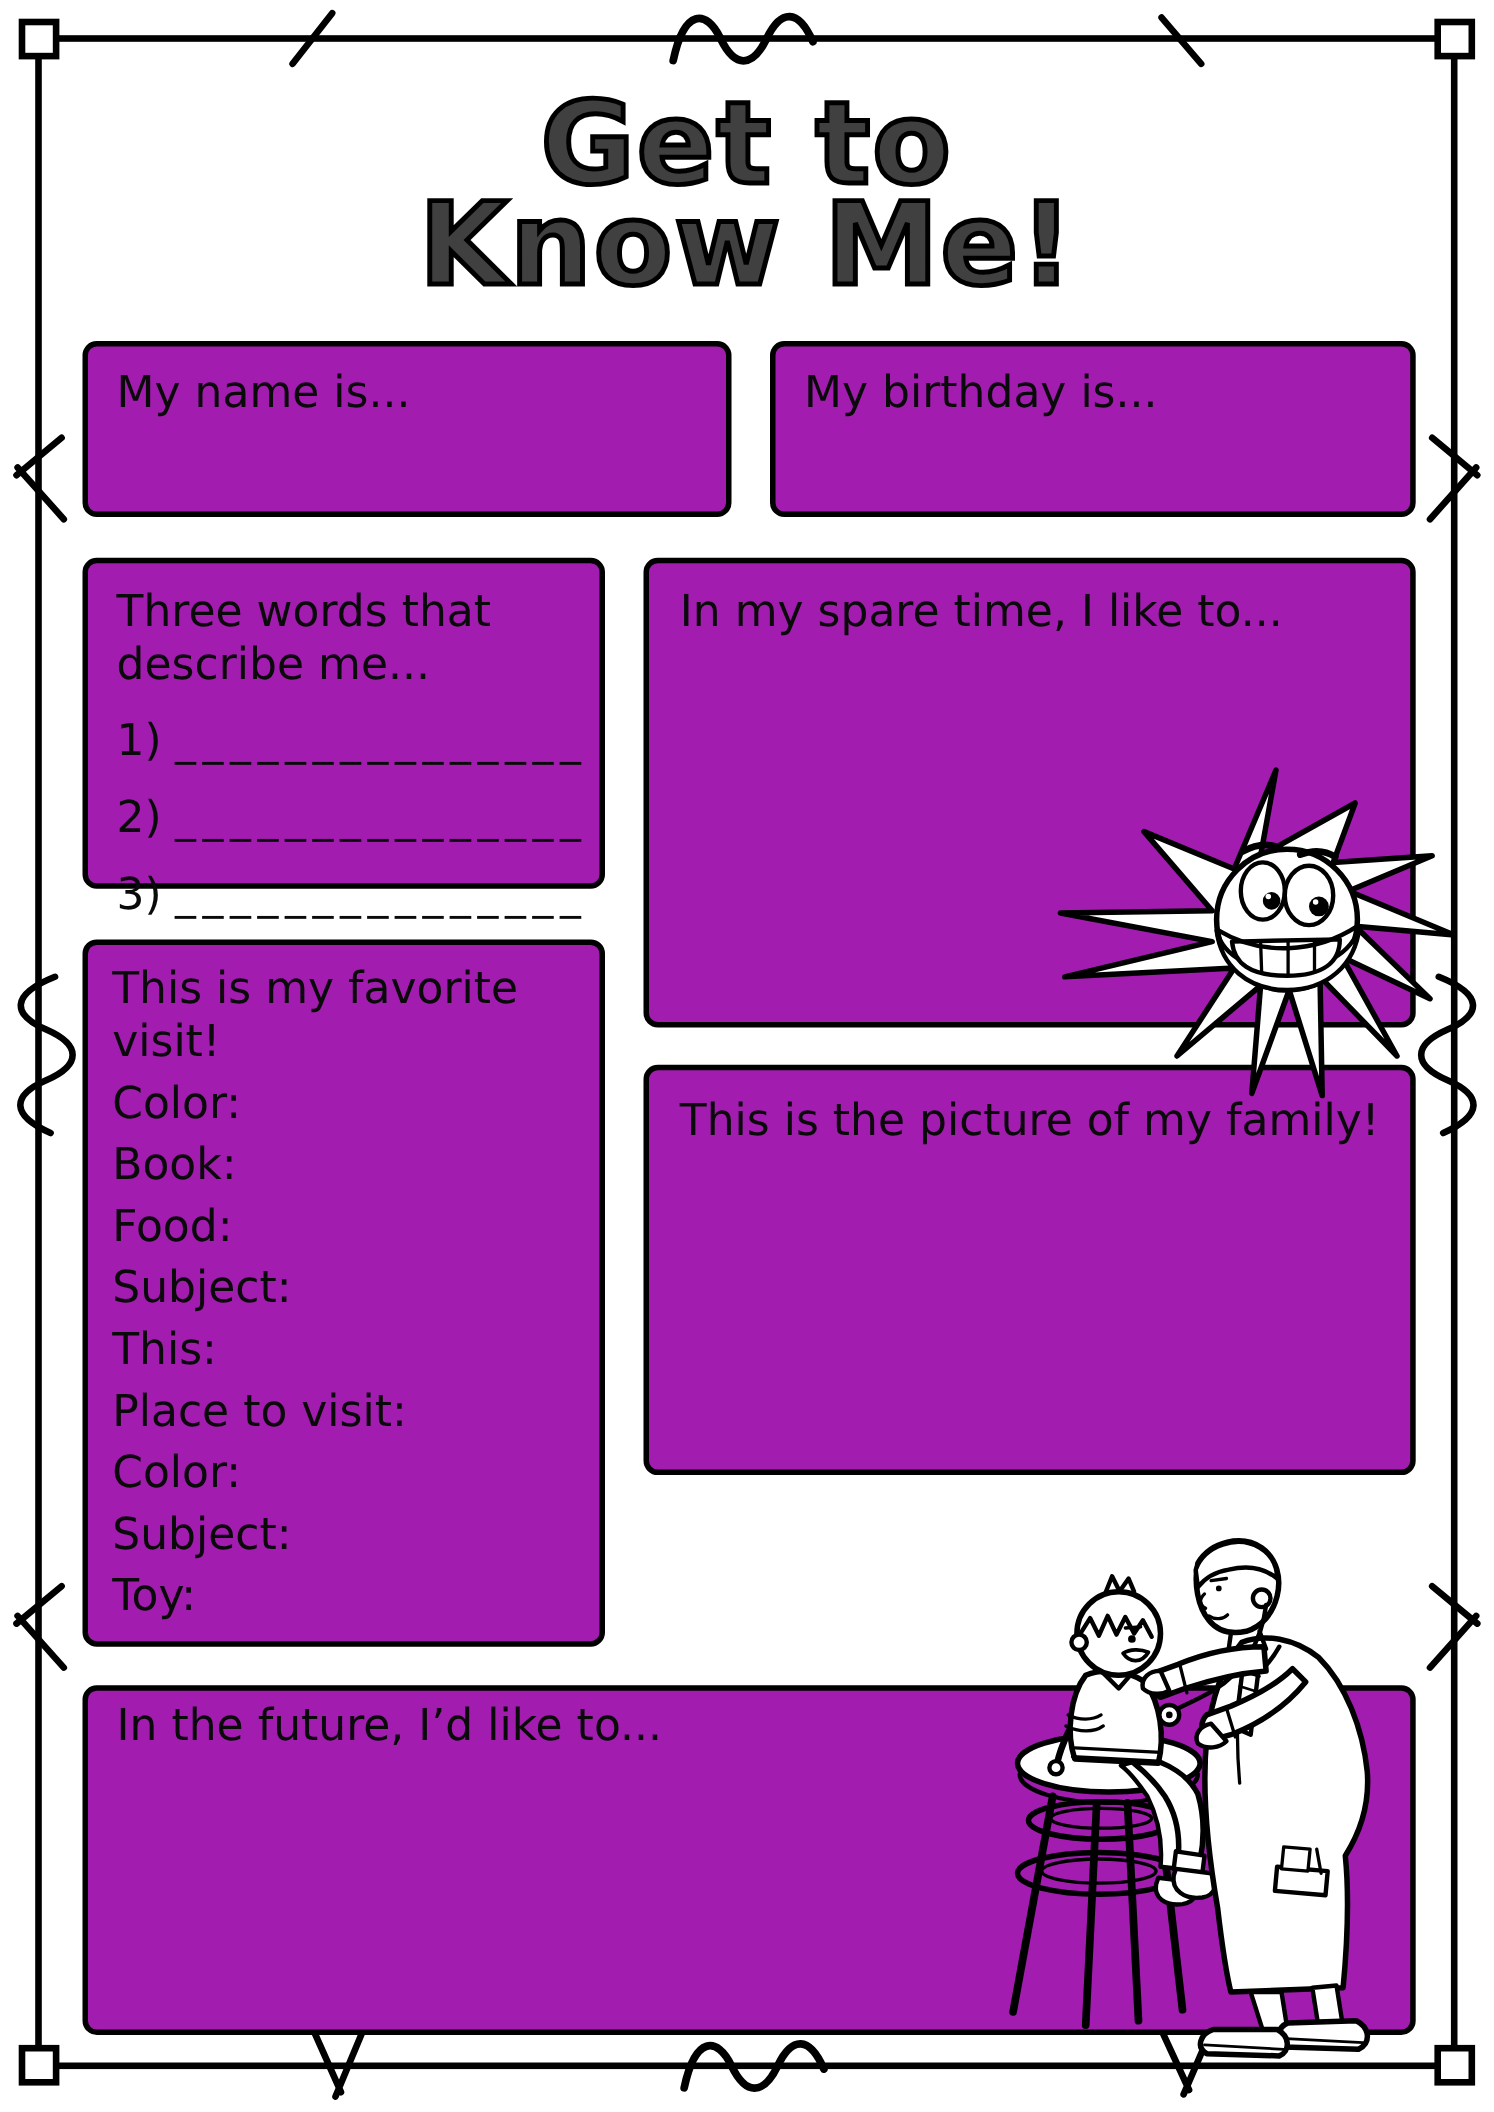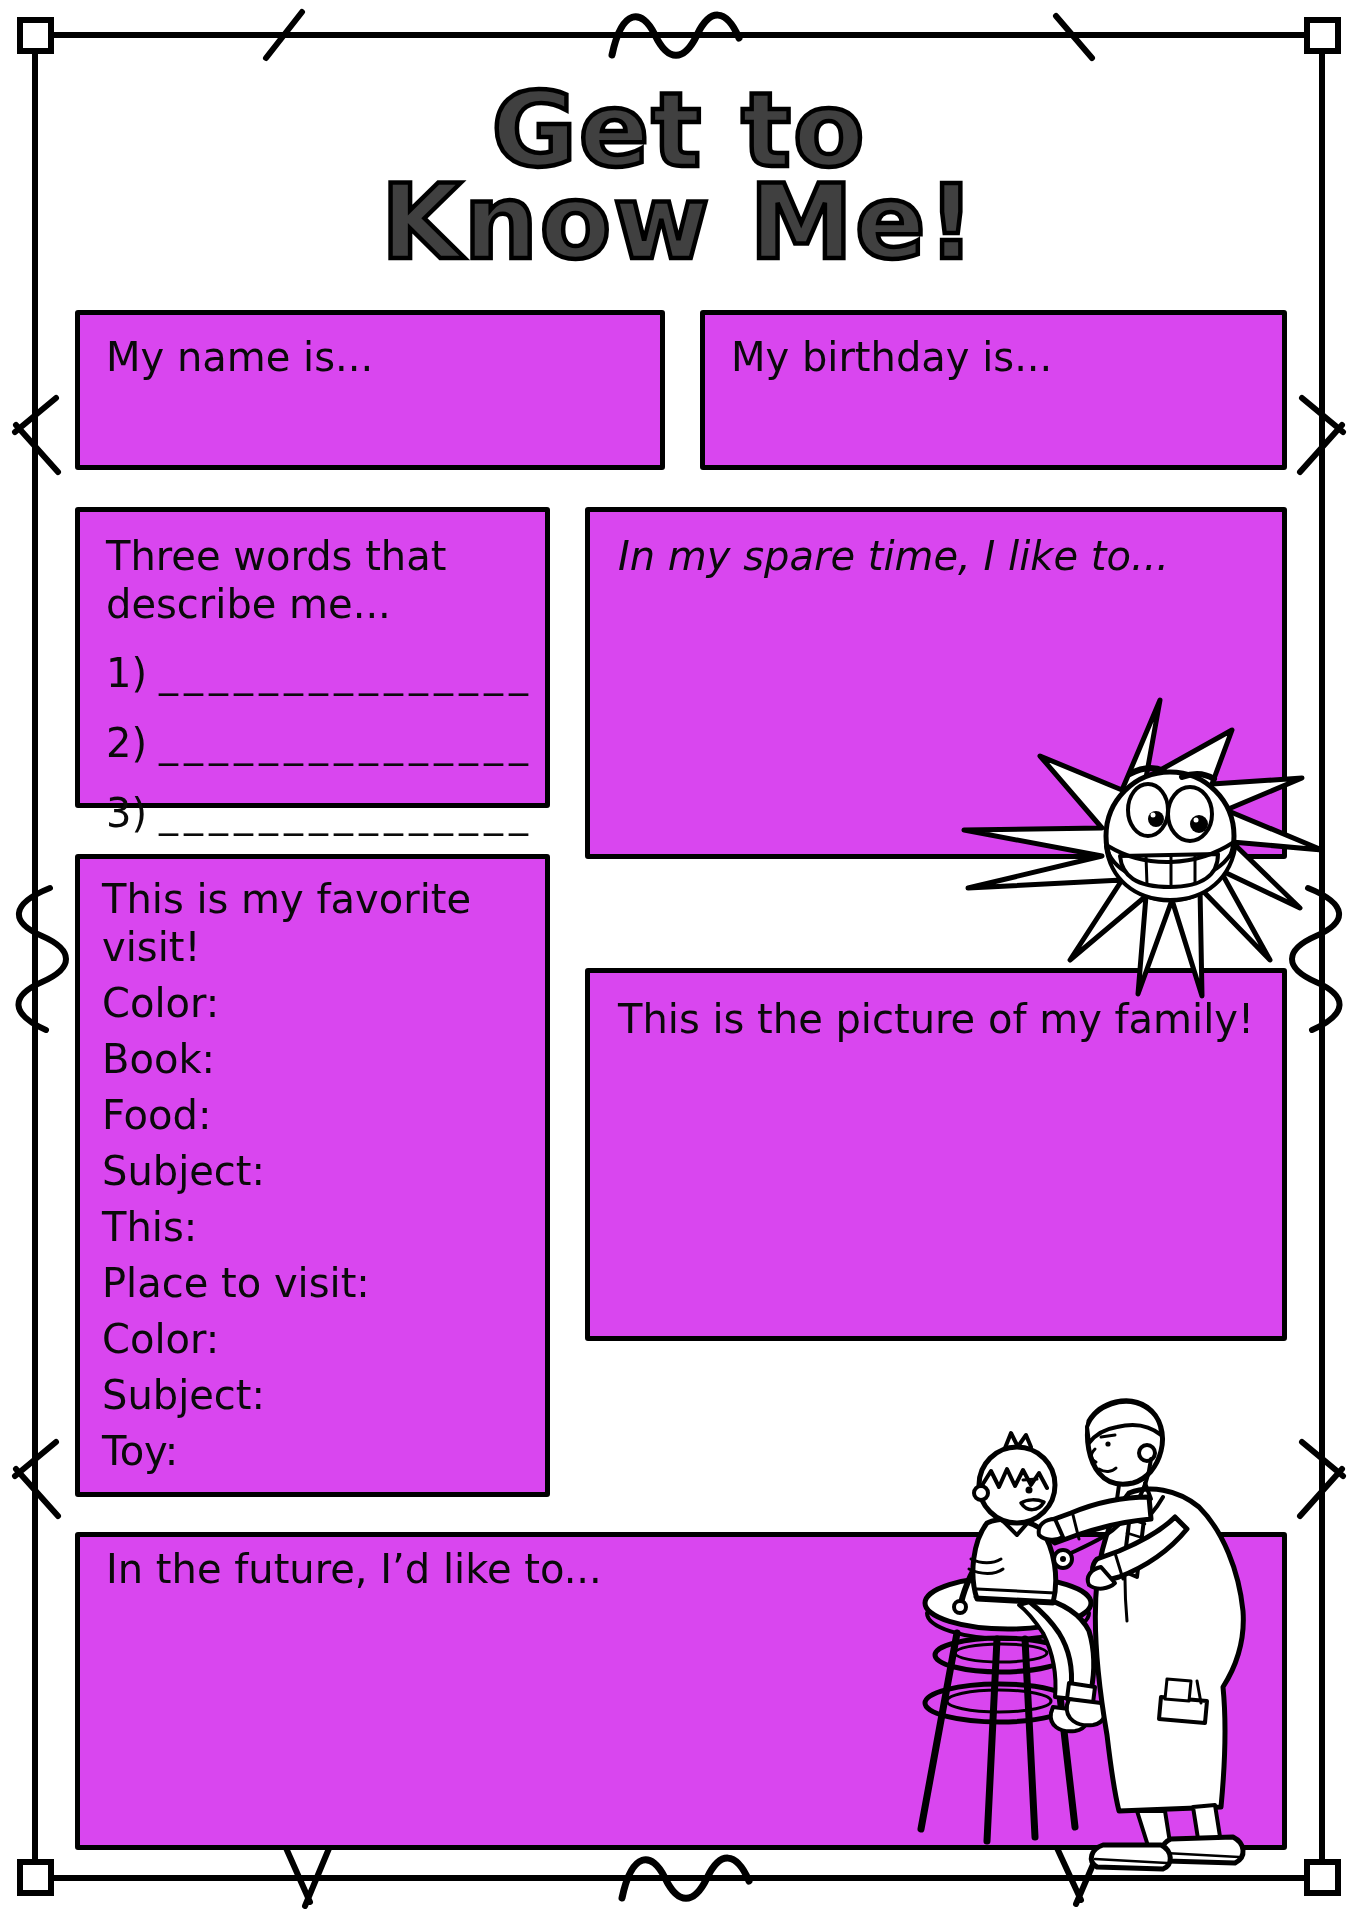--- a/index.html
+++ b/index.html
@@ -3,27 +3,27 @@
 <meta charset="utf-8">
 <style>
   html,body{margin:0;padding:0;background:#fff;}
   .page{position:relative;width:1358px;height:1920px;background:#fff;overflow:hidden;
         font-family:"DejaVu Sans",sans-serif;color:#0a0a0a;}
   svg{display:block;}
   .decor{position:absolute;left:0;top:0;z-index:1;}
   .title{position:absolute;left:0;top:84px;width:100%;text-align:center;z-index:2;
          font-weight:bold;font-size:104px;line-height:92px;letter-spacing:2px;
          -webkit-text-stroke:4.5px #000;color:#404040;}
-  .box{position:absolute;box-sizing:border-box;border:5px solid #000;border-radius:3px;
-       background:#d946ef;z-index:2;}
+  .box{position:absolute;box-sizing:border-box;border:5px solid #000;border-radius:13px;
+       background:#a21caf;z-index:2;}
   .label{font-size:40px;line-height:1.2;color:#0a0a0a;}
   .name-box{left:75px;top:310px;width:590px;height:160px;padding:18px 26px;}
   .birthday-box{left:700px;top:310px;width:587px;height:160px;padding:18px 26px;}
   .tw-box{left:75px;top:507px;width:475px;height:301px;padding:20px 26px;}
-  .spare-box{left:585px;top:507px;width:702px;height:352px;padding:20px 28px;font-style:italic;}
+  .spare-box{left:585px;top:507px;width:702px;height:427px;padding:20px 28px;}
   .fav-box{left:75px;top:854px;width:475px;height:643px;padding:16px 22px;}
   .family-box{left:585px;top:968px;width:702px;height:373px;padding:22px 28px;}
   .future-box{left:75px;top:1532px;width:1212px;height:318px;padding:8px 26px;}
   .tw-list{margin-top:22px;}
   .tw-row{display:flex;align-items:baseline;gap:12px;height:48px;margin-top:22px;overflow:visible;}
   .tw-num{font-size:40px;}
   .tw-blank{font-size:38px;letter-spacing:6px;white-space:nowrap;}
   .fav-list{list-style:none;margin:8px 0 0 0;padding:0;}
   .fav-item{font-size:40px;line-height:48px;margin:0 0 8px 0;}
   .illus{position:absolute;z-index:3;}

